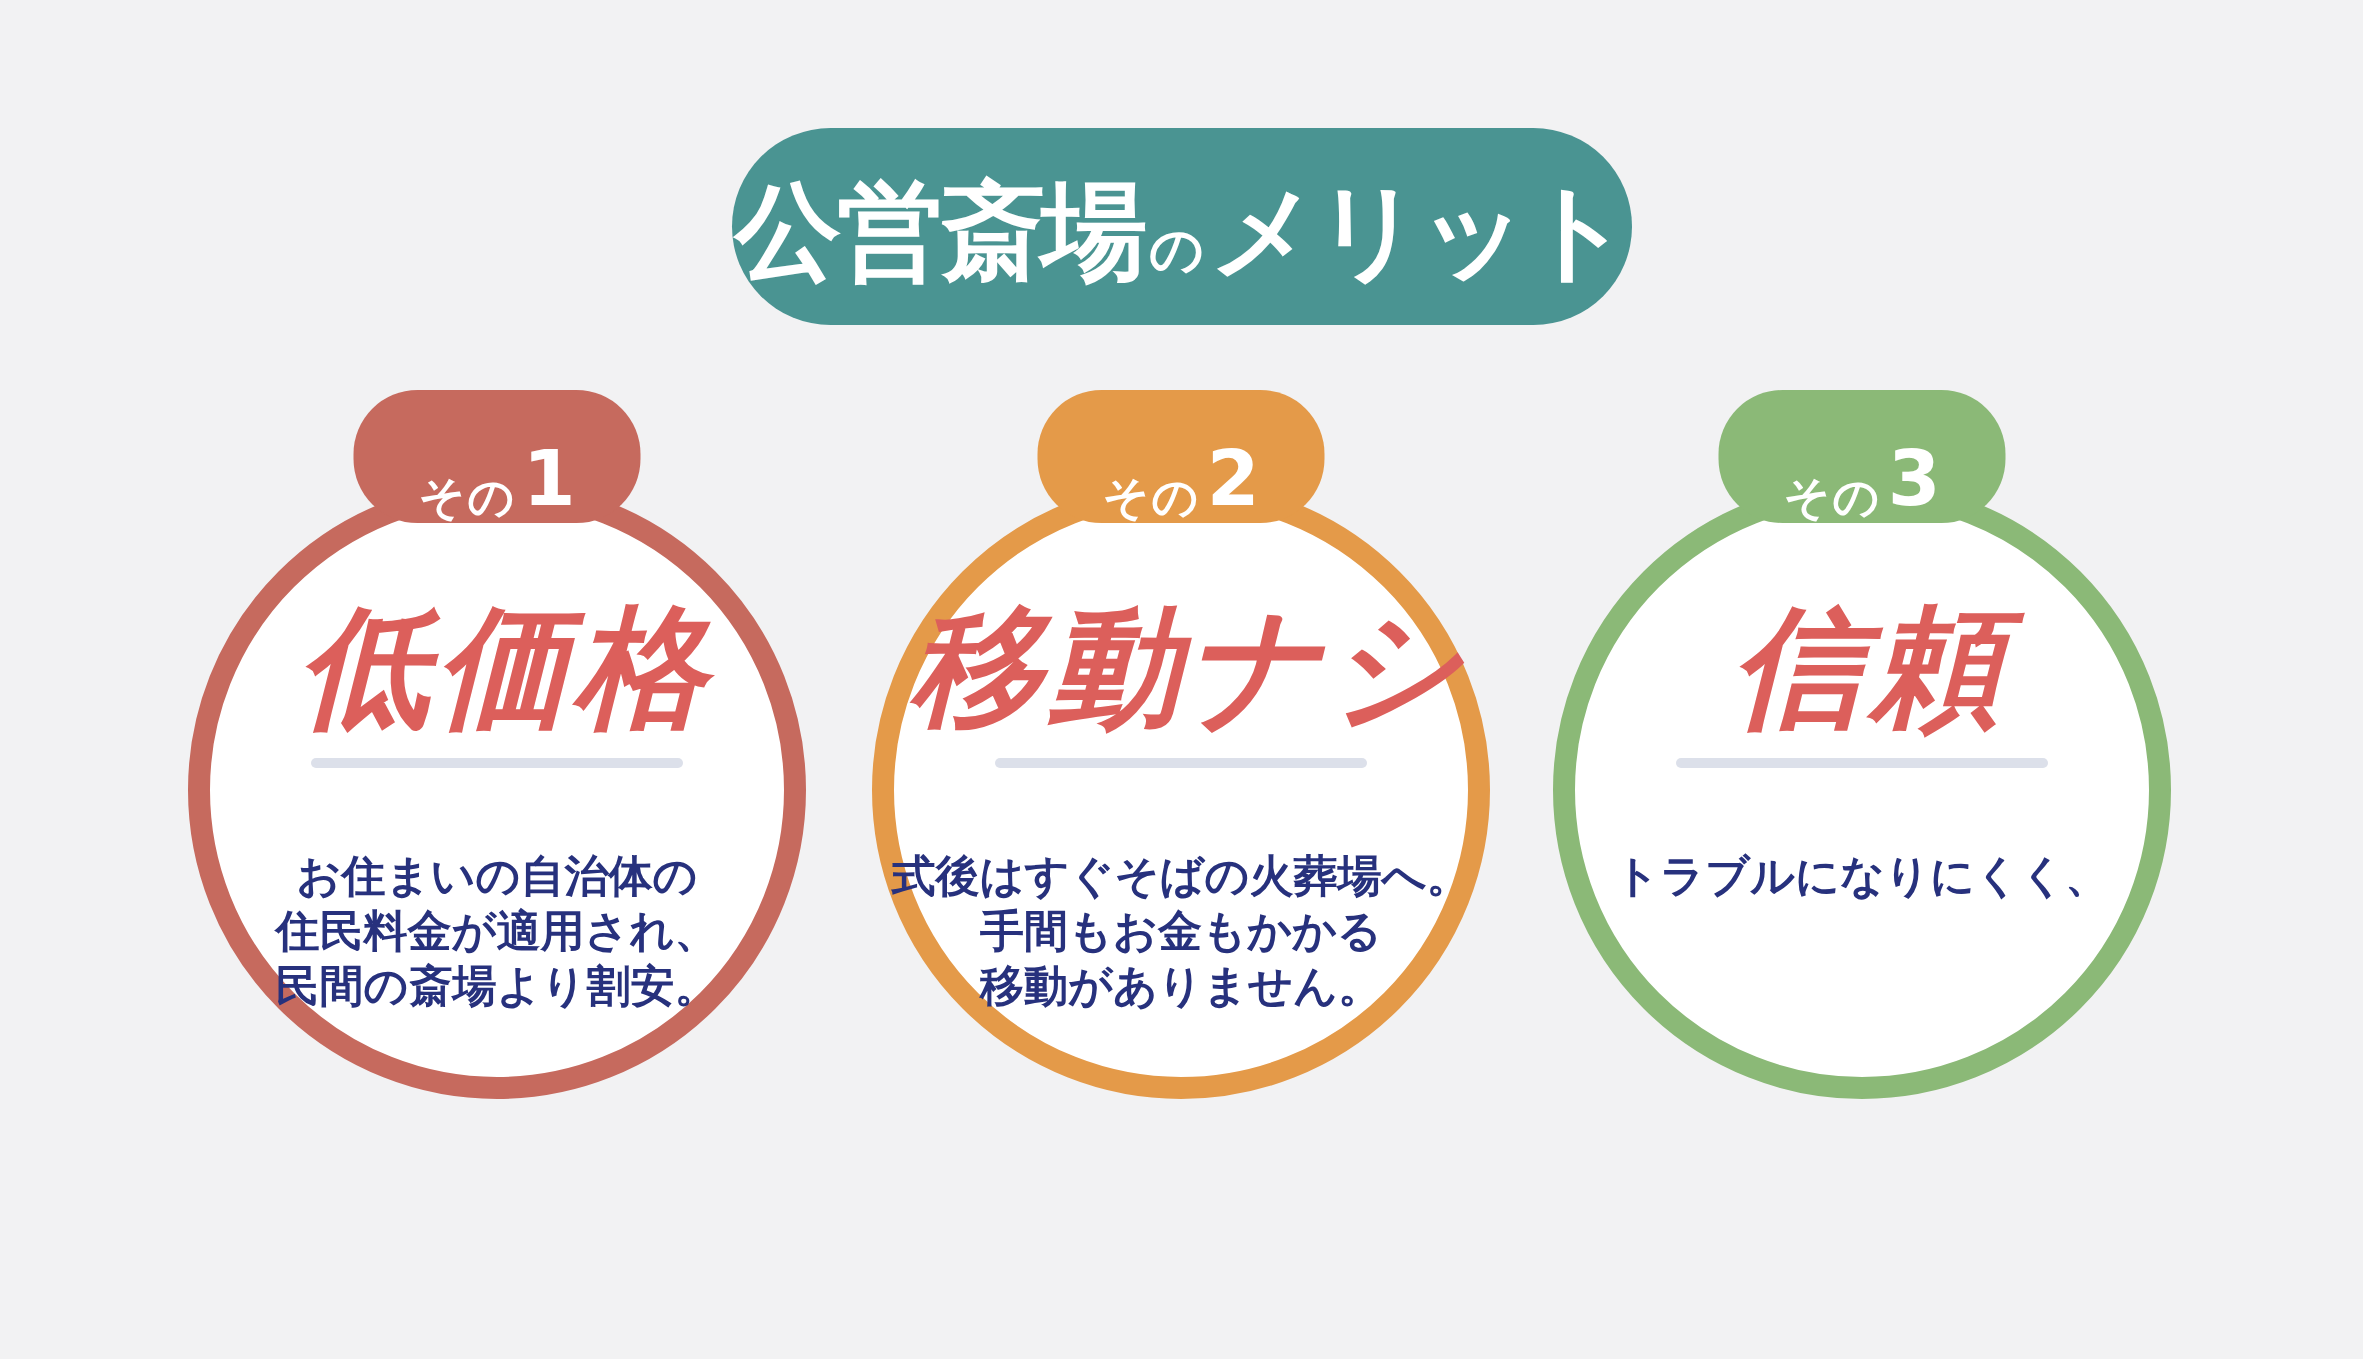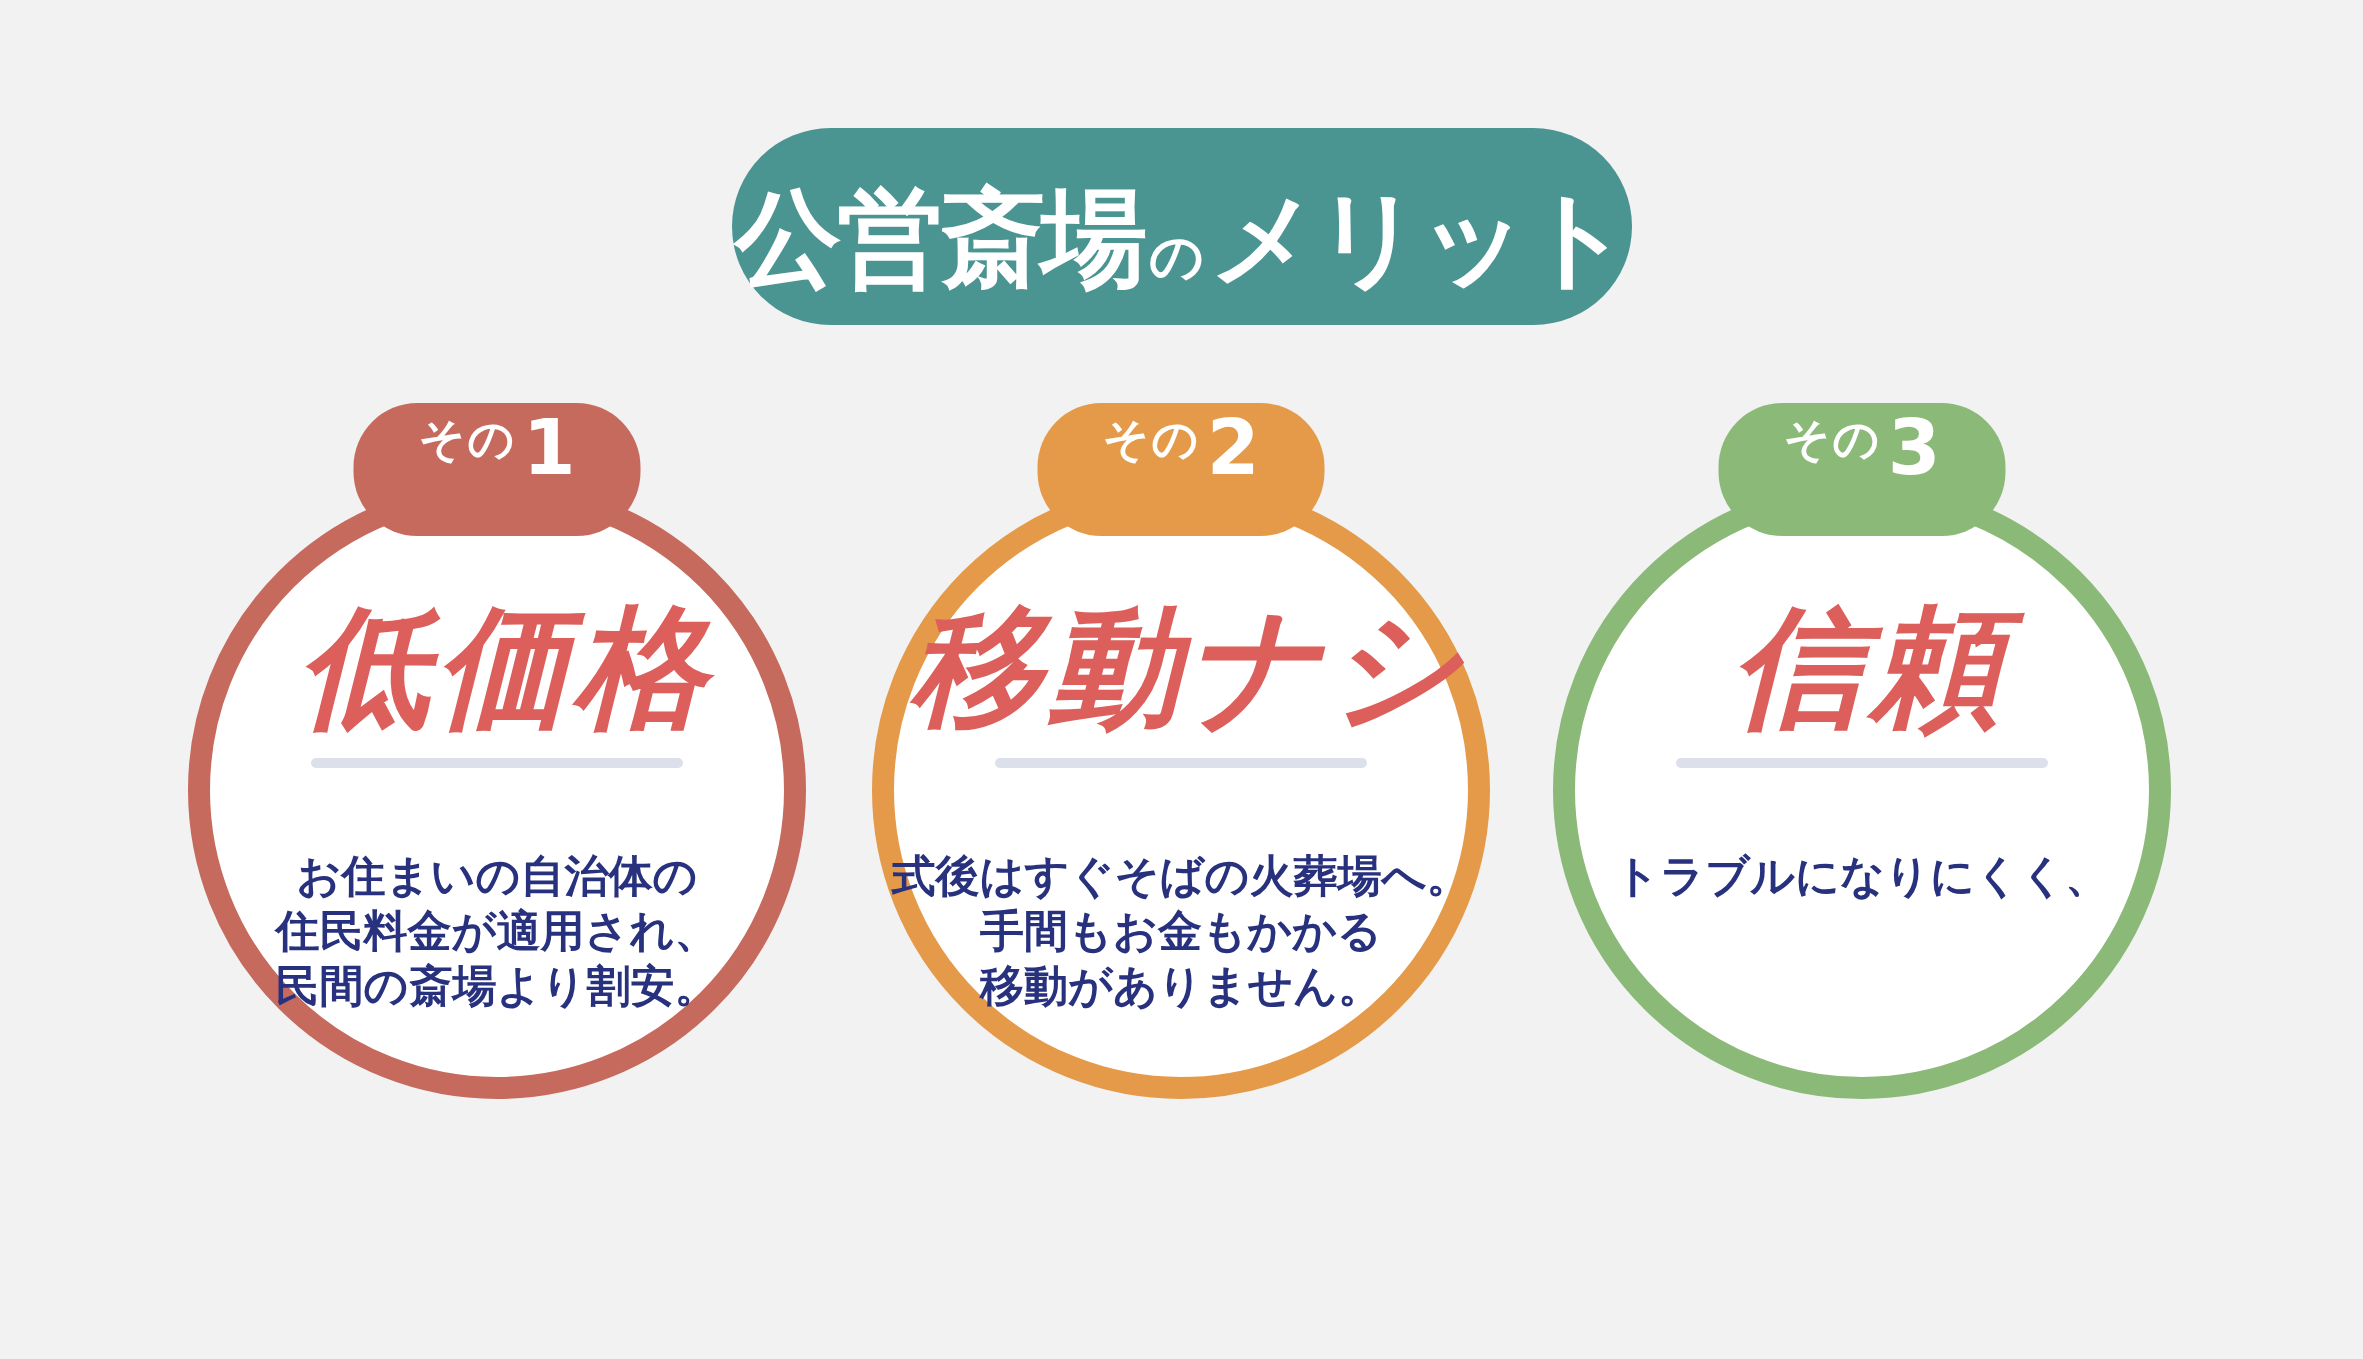--- a/index.html
+++ b/index.html
@@ -16,21 +16,21 @@
   
   .header-pill{
     position:absolute;
     left:50%;top:128px;
     transform:translateX(-50%);
     width:900px;height:197px;
     border-radius:100px;
     display:flex;
     align-items:baseline;
     justify-content:center;
-    padding-top:12px;
+    padding-top:5px;
     box-sizing:border-box;
   }
   .header-text{
     display:flex;
     align-items:baseline;
     color:#fff;
     font-weight:bold;
     line-height:197px;
     white-space:nowrap;
   }
@@ -55,26 +55,25 @@
   }
   .badge{
     position:absolute;
     top:-91px;
     left:50%;
     transform:translateX(-50%);
     width:287px;height:133px;
     border-radius:64px;
     background:var(--accent,#c66a5e);
     display:flex;
-    align-items:flex-start;
+    align-items:flex-end;
     justify-content:center;
     color:#fff;
     font-weight:bold;
     white-space:nowrap;
-    margin-top:13px;
   }
   .badge-prefix{font-size:46px;transform:translateY(6px);letter-spacing:2px;}
   .badge-number{font-size:76px;margin-left:6px;}
   .card-title{
     position:absolute;
     top:120px;left:16px;right:0;
     text-align:center;
     font-size:132px;
     line-height:1;
     font-weight:bold;

